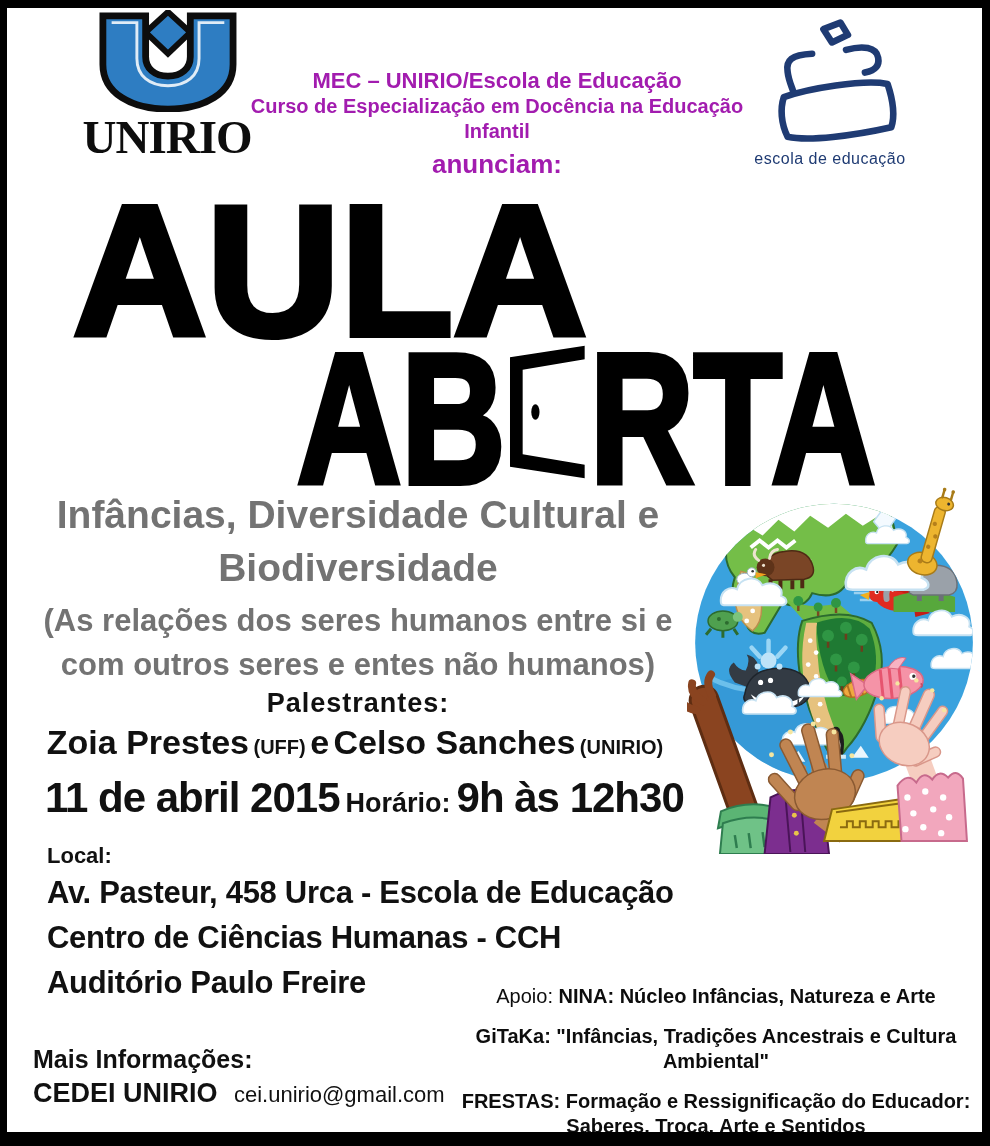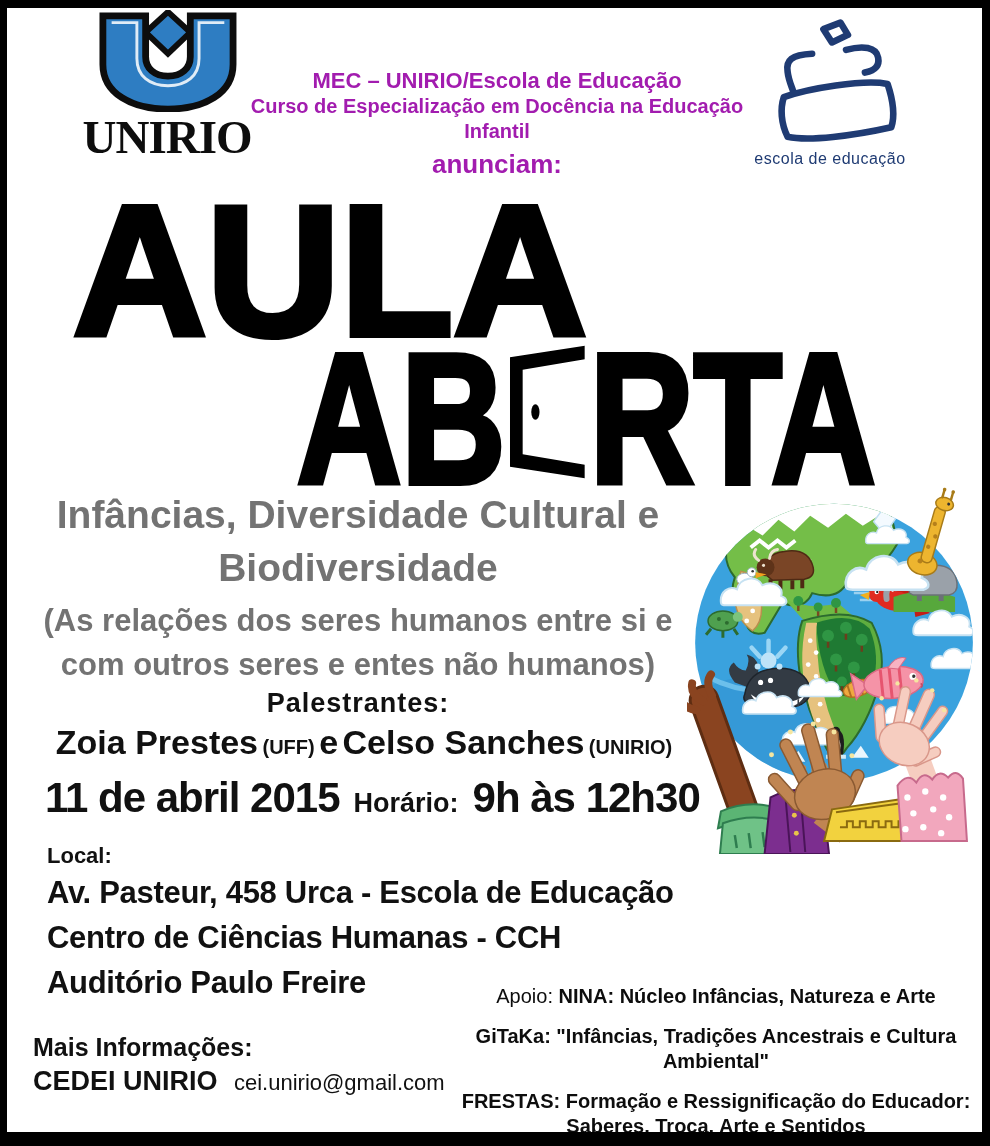--- a/index.html
+++ b/index.html
@@ -42,38 +42,38 @@
 
   
   .topic{left:15px;top:480px;width:672px;text-align:center;color:#737373;}
   .topic-h{font-size:39px;font-weight:700;line-height:53px;}
   .topic-s{font-size:31px;font-weight:700;line-height:44px;}
   .topic-s.first{margin-top:5px;}
 
   
   .spk-label{left:15px;top:680px;width:672px;text-align:center;
     font-size:27px;font-weight:700;letter-spacing:1px;}
-  .spk-line{left:21px;top:712px;width:672px;text-align:center;font-weight:700;line-height:44px;}
+  .spk-line{left:12px;top:712px;width:672px;text-align:center;font-weight:700;line-height:44px;}
   .spk-name{font-size:34px;}
   .spk-affil{font-size:20px;}
 
   
-  .schedule{left:38px;top:766px;width:700px;display:flex;align-items:baseline;gap:14px;white-space:nowrap;}
+  .schedule{left:38px;top:766px;width:700px;display:flex;align-items:baseline;gap:6px;white-space:nowrap;}
   .schedule .date{font-size:42px;font-weight:700;letter-spacing:-1px;}
   .schedule .time-label{font-size:27px;font-weight:700;}
   .schedule .time{font-size:42px;font-weight:700;letter-spacing:-1px;}
 
   
   .location{left:40px;top:834px;width:680px;}
   .loc-label{font-size:22px;font-weight:700;line-height:28px;}
   .loc-line{font-size:31px;font-weight:700;line-height:45px;letter-spacing:-.3px;}
 
   
   .contact{left:26px;top:1024px;width:440px;}
-  .contact-label{font-size:25px;font-weight:700;line-height:30px;}
+  .contact-label{font-size:25px;font-weight:700;line-height:30px;margin-top:12px;}
   .contact-row{margin-top:4px;white-space:nowrap;}
   .contact-row .org{font-size:27px;font-weight:700;}
   .contact-row .email{font-size:22px;font-weight:400;margin-left:12px;}
 
   
   .support{left:448px;top:976px;width:522px;text-align:center;font-size:20px;line-height:25px;color:#0d0d0d;}
   .sup-reg{font-weight:400;}
   .sup-bold{font-weight:700;}
   .sup-para{margin-top:15px;}
 

